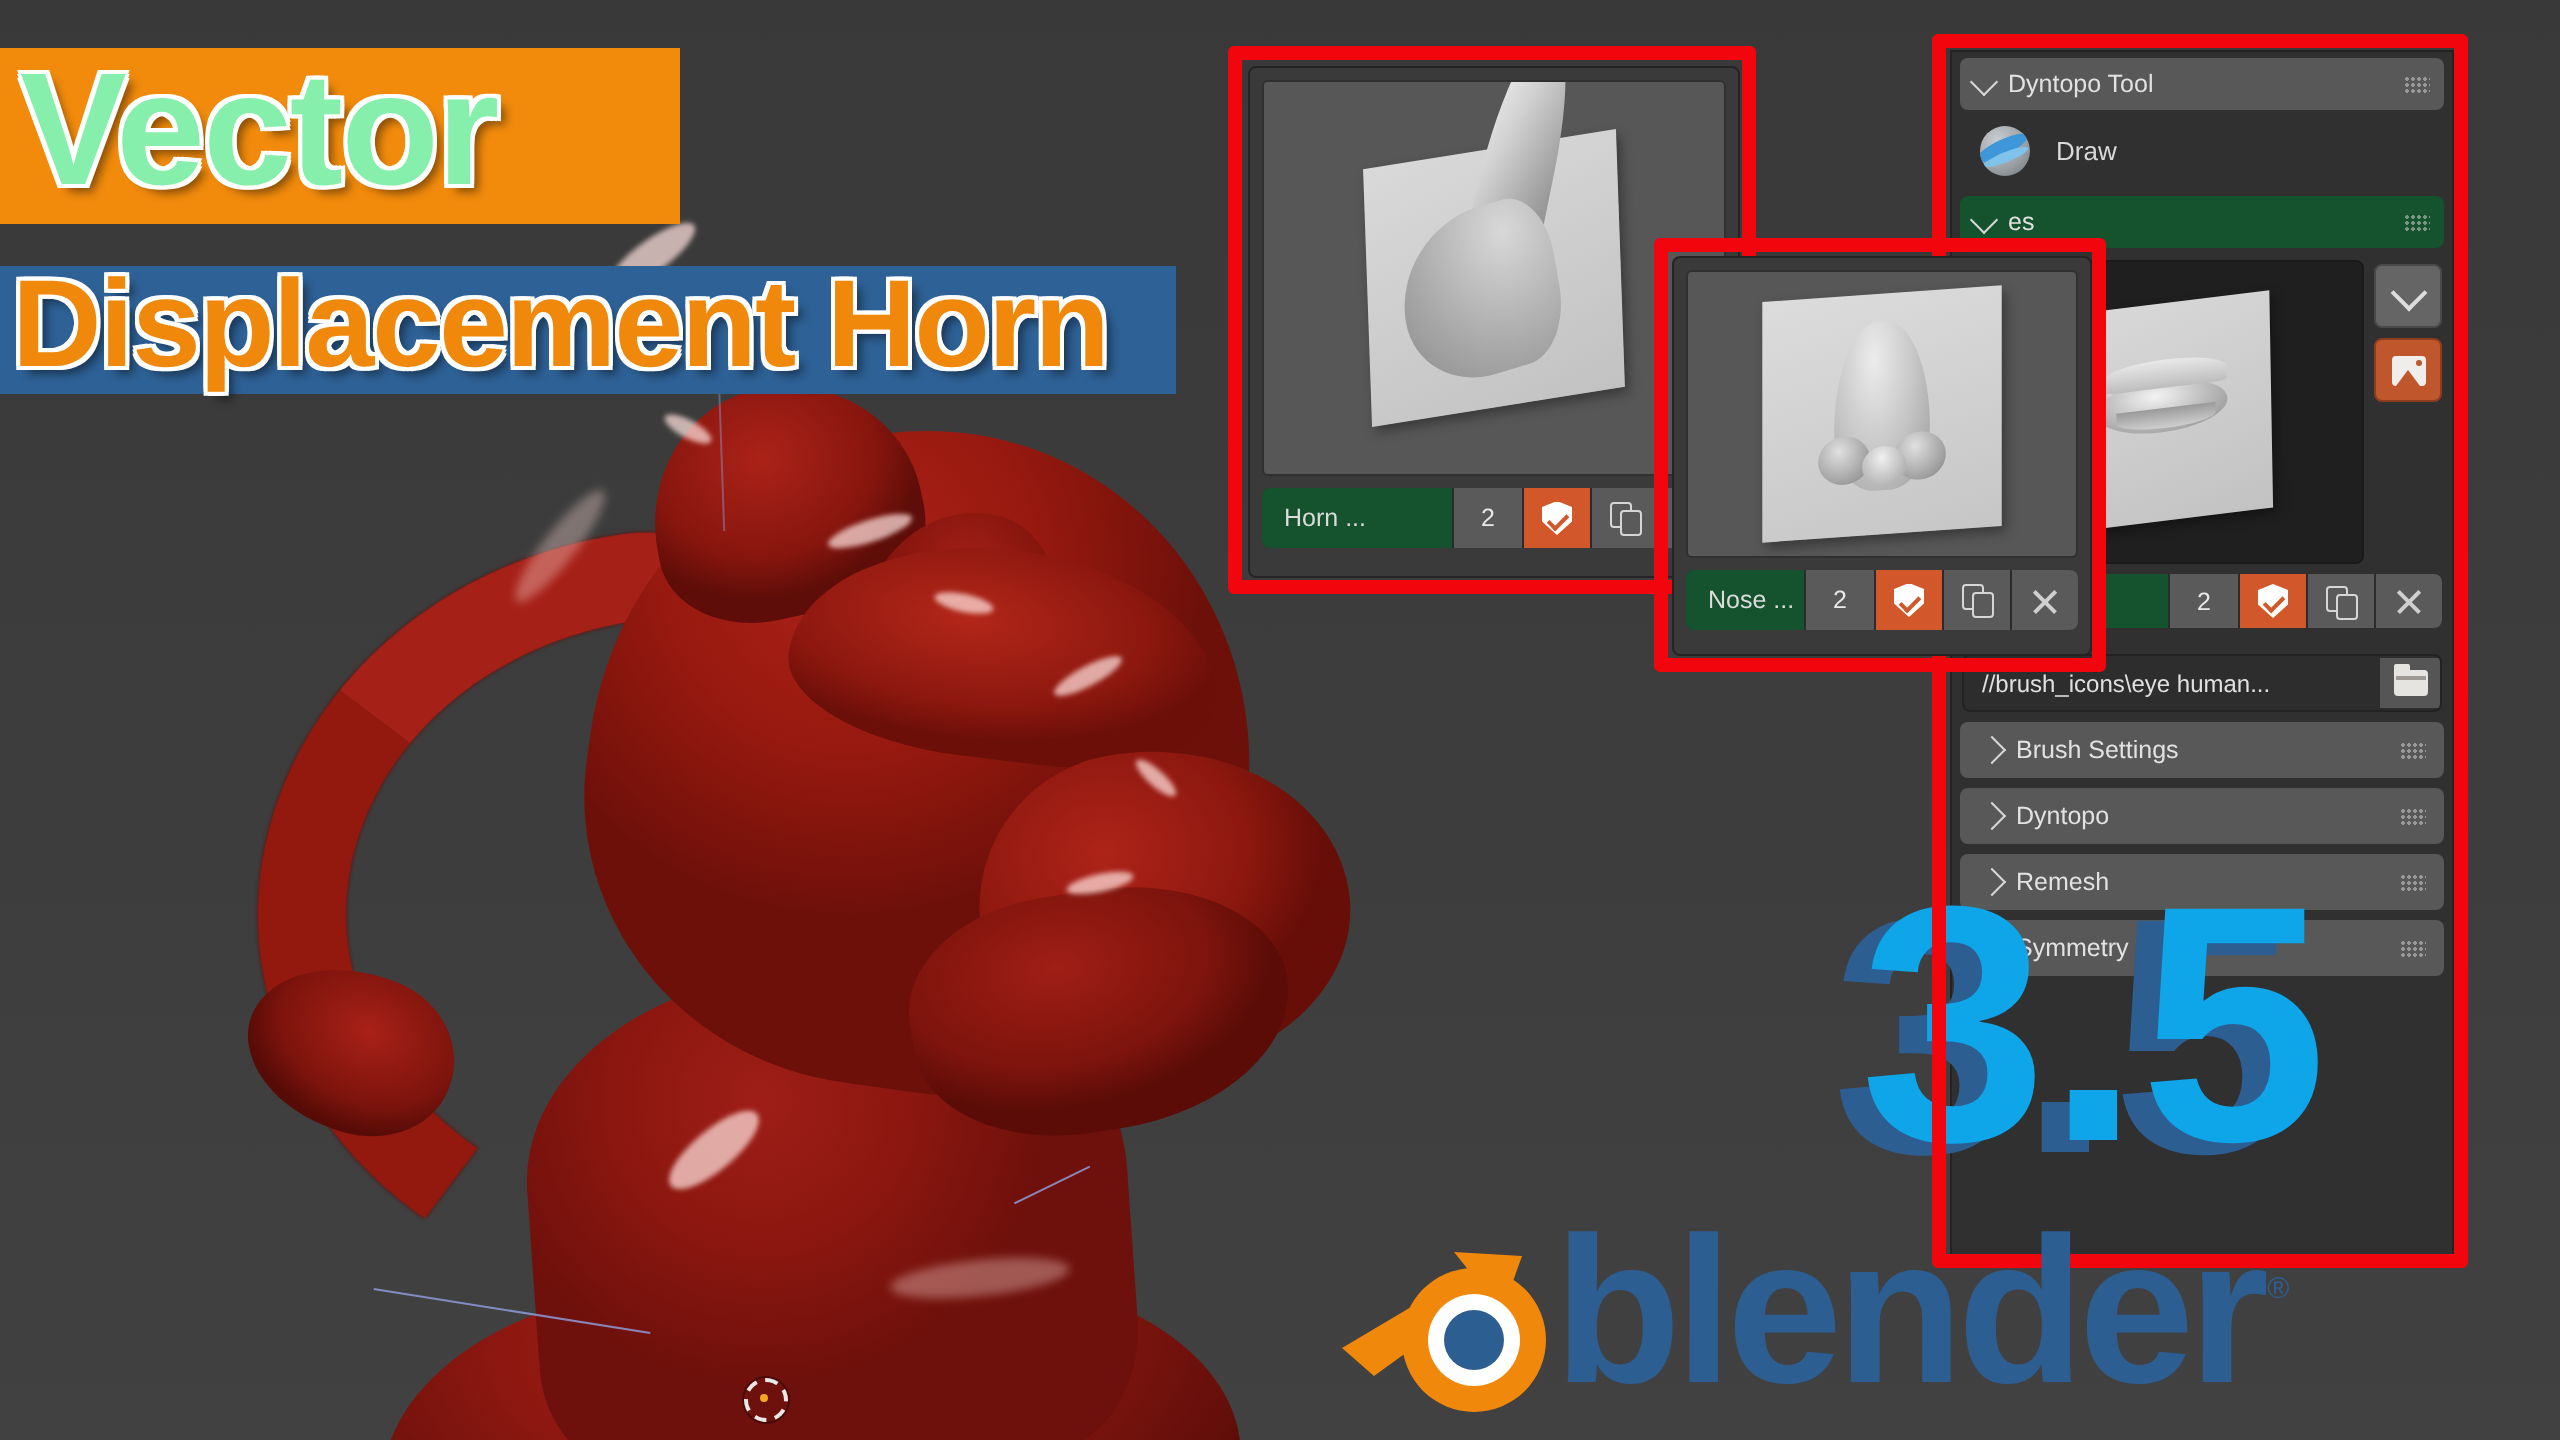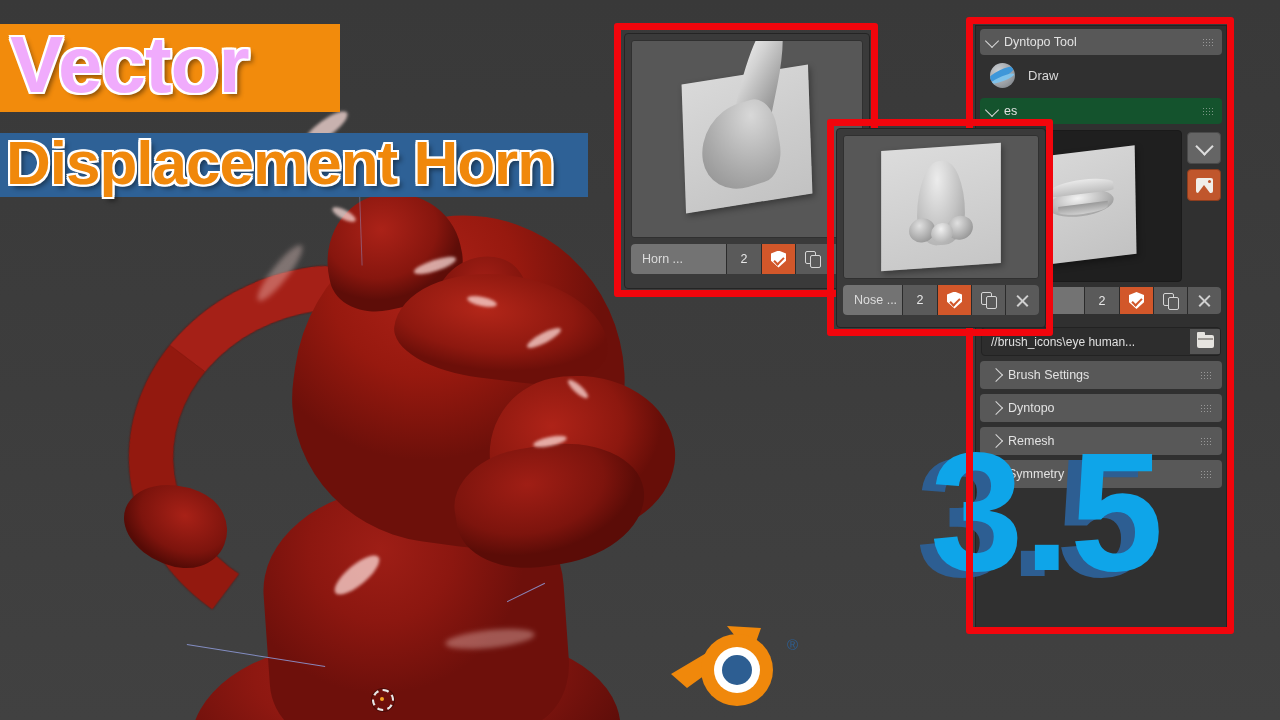--- a/index.html
+++ b/index.html
@@ -92,21 +92,21 @@
   .dn-chev{width:11px;height:11px;border-right:2px solid #ddd;border-bottom:2px solid #ddd;
     transform:rotate(45deg);margin-top:-4px;}
   .img-ico{width:17px;height:15px;background:#f0eeea;border-radius:2px;position:relative;overflow:hidden;}
   .img-ico:before{content:"";position:absolute;left:2px;bottom:0;border-left:6px solid transparent;
     border-right:6px solid transparent;border-bottom:8px solid #c0562c;}
   .img-ico:after{content:"";position:absolute;right:2px;top:2px;width:3px;height:3px;border-radius:50%;background:#c0562c;}
 
   
   .id-row{display:flex;margin:5px 5px 0 5px;height:27px;border-radius:4px;overflow:hidden;
     background:#2b2b2b;gap:1px;}
-  .id-name{flex:1 1 auto;background:#737373;color:#dcdcdc;font-size:12.5px;
+  .id-name{flex:1 1 auto;background:#14532d;color:#dcdcdc;font-size:12.5px;
     display:flex;align-items:center;padding-left:11px;}
   .id-num{width:34px;background:#5a5a5a;color:#e8e8e8;font-size:12.5px;display:flex;
     align-items:center;justify-content:center;}
   .id-btn{width:33px;background:#5a5a5a;display:flex;align-items:center;justify-content:center;}
   .id-btn.on{background:#d2572a;}
   .shield{width:15px;height:17px;background:#fff;position:relative;
     clip-path:polygon(50% 0,100% 18%,100% 60%,50% 100%,0 60%,0 18%);}
   .shield:after{content:"";position:absolute;left:3px;top:6px;width:8px;height:4px;
     border-left:2px solid #d2572a;border-bottom:2px solid #d2572a;transform:rotate(-45deg);}
   .copy-ico{width:15px;height:16px;position:relative;}
@@ -140,21 +140,21 @@
   
   .popout{position:absolute;background:#3a3a3a;border:1px solid #242424;border-radius:4px;}
   .pop-prev{background:#575757;border:1px solid #303030;border-radius:3px;
     display:flex;align-items:center;justify-content:center;overflow:hidden;}
   .pop-row{display:flex;height:30px;border-radius:4px;overflow:hidden;gap:1px;background:#2b2b2b;}
 
   
   .banner-a{position:absolute;left:0;top:24px;width:340px;height:88px;background:#f28b0c;}
   .banner-b{position:absolute;left:0;top:133px;width:588px;height:64px;background:#2e6196;}
   .t-vector{position:absolute;left:10px;top:19px;font-size:80px;font-weight:bold;
-    font-family:"Liberation Sans","DejaVu Sans",sans-serif;color:#f0abfc;letter-spacing:-1px;
+    font-family:"Liberation Sans","DejaVu Sans",sans-serif;color:#86efac;letter-spacing:-1px;
     text-shadow:2px 0 0 #fff,-2px 0 0 #fff,0 2px 0 #fff,0 -2px 0 #fff,2px 2px 0 #fff,-2px -2px 0 #fff,2px -2px 0 #fff,-2px 2px 0 #fff,4px 4px 5px rgba(0,0,0,.45);}
   .t-disp{position:absolute;left:6px;top:127px;font-size:62px;font-weight:bold;
     font-family:"Liberation Sans","DejaVu Sans",sans-serif;color:#f0880b;letter-spacing:-1px;
     text-shadow:2px 0 0 #fff,-2px 0 0 #fff,0 2px 0 #fff,0 -2px 0 #fff,2px 2px 0 #fff,-2px -2px 0 #fff,2px -2px 0 #fff,-2px 2px 0 #fff,4px 4px 5px rgba(0,0,0,.45);}
 
   
   .ver{position:absolute;left:930px;top:428px;font-size:168px;line-height:168px;font-weight:bold;
     font-family:"Liberation Sans","DejaVu Sans",sans-serif;color:#0ea5e9;
     text-shadow:-14px 6px 0 #2d5e92;}
 
@@ -351,16 +351,17 @@
 
   <div class="logo">
     <div class="logo-mark">
       <svg width="120" height="112" viewBox="0 0 120 112" aria-hidden="true">
         <path d="M6 74 L70 36 L62 26 L96 28 L86 56 L80 46 L22 88 Z" fill="#f0880b"></path>
         <circle cx="72" cy="70" r="36" fill="#f0880b"></circle>
         <circle cx="72" cy="70" r="23" fill="#ffffff"></circle>
         <circle cx="72" cy="70" r="15" fill="#2d5e92"></circle>
       </svg>
     </div>
+    <div class="logo-word">blender</div>
     <div class="logo-reg">®</div>
   </div>
 
 </div>
 
 </body></html>

